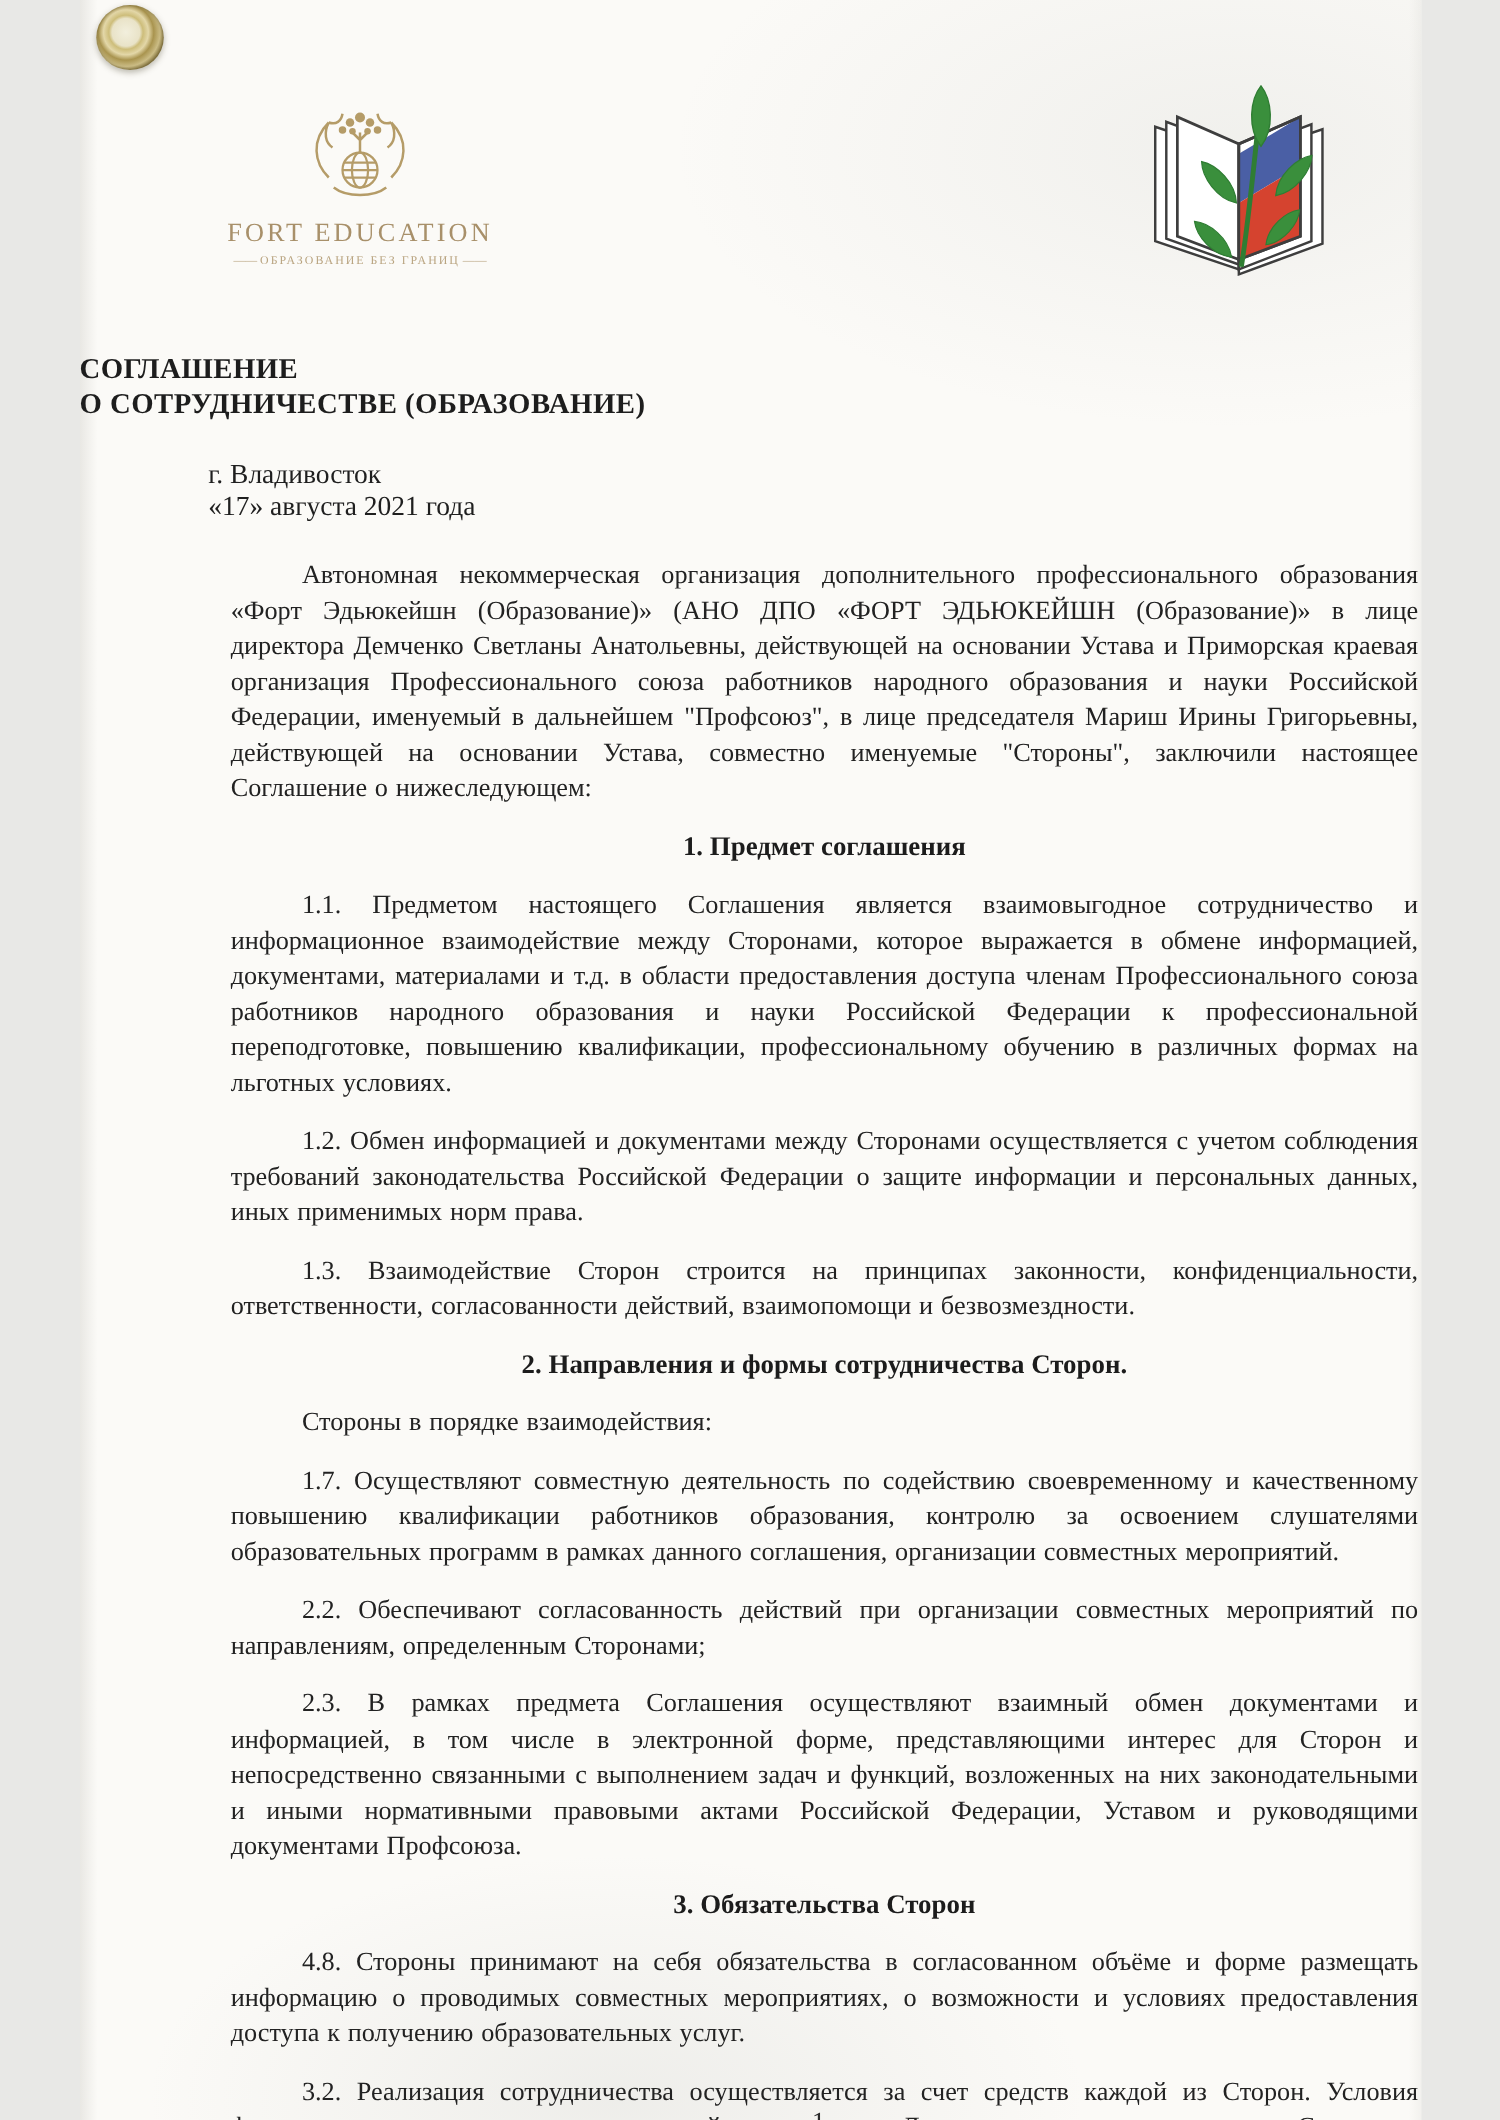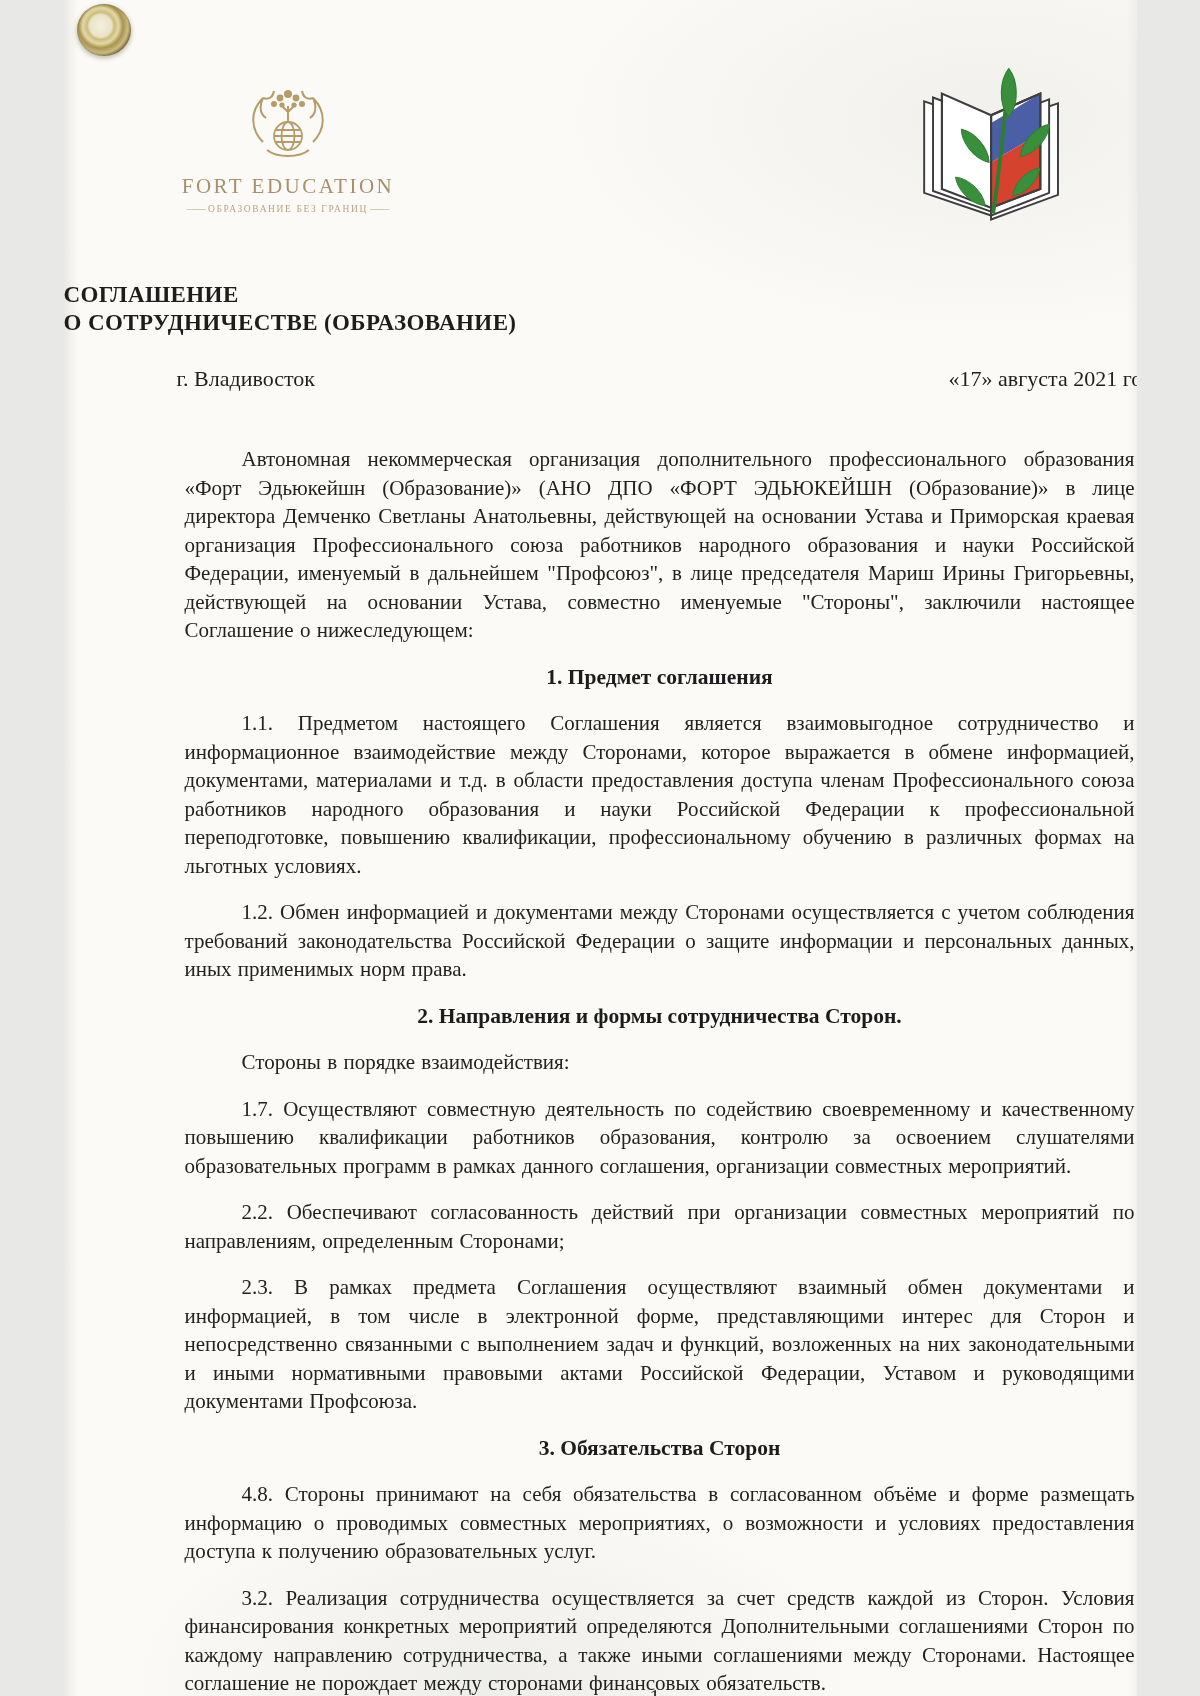--- a/index.html
+++ b/index.html
@@ -42,22 +42,22 @@
   .fort-tagline::before{content:"——  ";letter-spacing:0;}
   .fort-tagline::after{content:"  ——";letter-spacing:0;}
   
   .prof-logo{position:absolute;left:848px;top:66px;}
   
   .title{
     position:absolute;left:0;top:281px;width:1190px;text-align:left;
     font-weight:bold;font-size:23px;line-height:28px;letter-spacing:.4px;color:#1d1d1d;
   }
   .dateline{
-    position:absolute;left:113px;top:366px;width:986px;
-    display:flex;justify-content:space-between;font-size:22px;color:#1f1f1f;
+    position:absolute;left:103px;top:366px;width:986px;
+    display:flex;justify-content:space-between;font-size:22px;color:#1f1f1f;flex-direction:column;
   }
   
   .doc-body{
     position:absolute;left:103px;top:427px;width:986px;
     font-size:21px;line-height:28.5px;text-align:justify;color:#222;
   }
   .doc-body p{margin:18px;text-indent:57px;word-spacing:1px;}
   .doc-body h3{
     margin:4px 0 2px 0;font-size:21.5px;text-align:center;font-weight:bold;
     text-indent:0;color:#1c1c1c;
@@ -149,20 +149,21 @@
     <span>г. Владивосток</span>
     <span>«17» августа 2021 года</span>
   </div>
 
   <div class="doc-body">
     <p>Автономная некоммерческая организация дополнительного профессионального образования «Форт Эдьюкейшн (Образование)» (АНО ДПО «ФОРТ ЭДЬЮКЕЙШН (Образование)» в лице директора Демченко Светланы Анатольевны, действующей на основании Устава и Приморская краевая организация Профессионального союза работников народного образования и науки Российской Федерации, именуемый в дальнейшем "Профсоюз", в лице председателя Мариш Ирины Григорьевны, действующей на основании Устава, совместно именуемые "Стороны", заключили настоящее Соглашение о нижеследующем:</p>
 
     <h3>1. Предмет соглашения</h3>
     <p>1.1. Предметом настоящего Соглашения является взаимовыгодное сотрудничество и информационное взаимодействие между Сторонами, которое выражается в обмене информацией, документами, материалами и т.д. в области предоставления доступа членам Профессионального союза работников народного образования и науки Российской Федерации к профессиональной переподготовке, повышению квалификации, профессиональному обучению в различных формах на льготных условиях.</p>
     <p>1.2. Обмен информацией и документами между Сторонами осуществляется с учетом соблюдения требований законодательства Российской Федерации о защите информации и персональных данных, иных применимых норм права.</p>
+    <p>1.3. Взаимодействие Сторон строится на принципах законности, конфиденциальности, ответственности, согласованности действий, взаимопомощи и безвозмездности.</p>
 
     <h3>2. Направления и формы сотрудничества Сторон.</h3>
     <p>Стороны в порядке взаимодействия:</p>
     <p>1.7. Осуществляют совместную деятельность по содействию своевременному и качественному повышению квалификации работников образования, контролю за освоением слушателями образовательных программ в рамках данного соглашения, организации совместных мероприятий.</p>
     <p>2.2. Обеспечивают согласованность действий при организации совместных мероприятий по направлениям, определенным Сторонами;</p>
     <p>2.3. В рамках предмета Соглашения осуществляют взаимный обмен документами и информацией, в том числе в электронной форме, представляющими интерес для Сторон и непосредственно связанными с выполнением задач и функций, возложенных на них законодательными и иными нормативными правовыми актами Российской Федерации, Уставом и руководящими документами Профсоюза.</p>
 
     <h3>3. Обязательства Сторон</h3>
     <p>4.8. Стороны принимают на себя обязательства в согласованном объёме и форме размещать информацию о проводимых совместных мероприятиях, о возможности и условиях предоставления доступа к получению образовательных услуг.</p>
     <p>3.2. Реализация сотрудничества осуществляется за счет средств каждой из Сторон. Условия финансирования конкретных мероприятий определяются Дополнительными соглашениями Сторон по каждому направлению сотрудничества, а также иными соглашениями между Сторонами. Настоящее соглашение не порождает между сторонами финансовых обязательств.</p>

